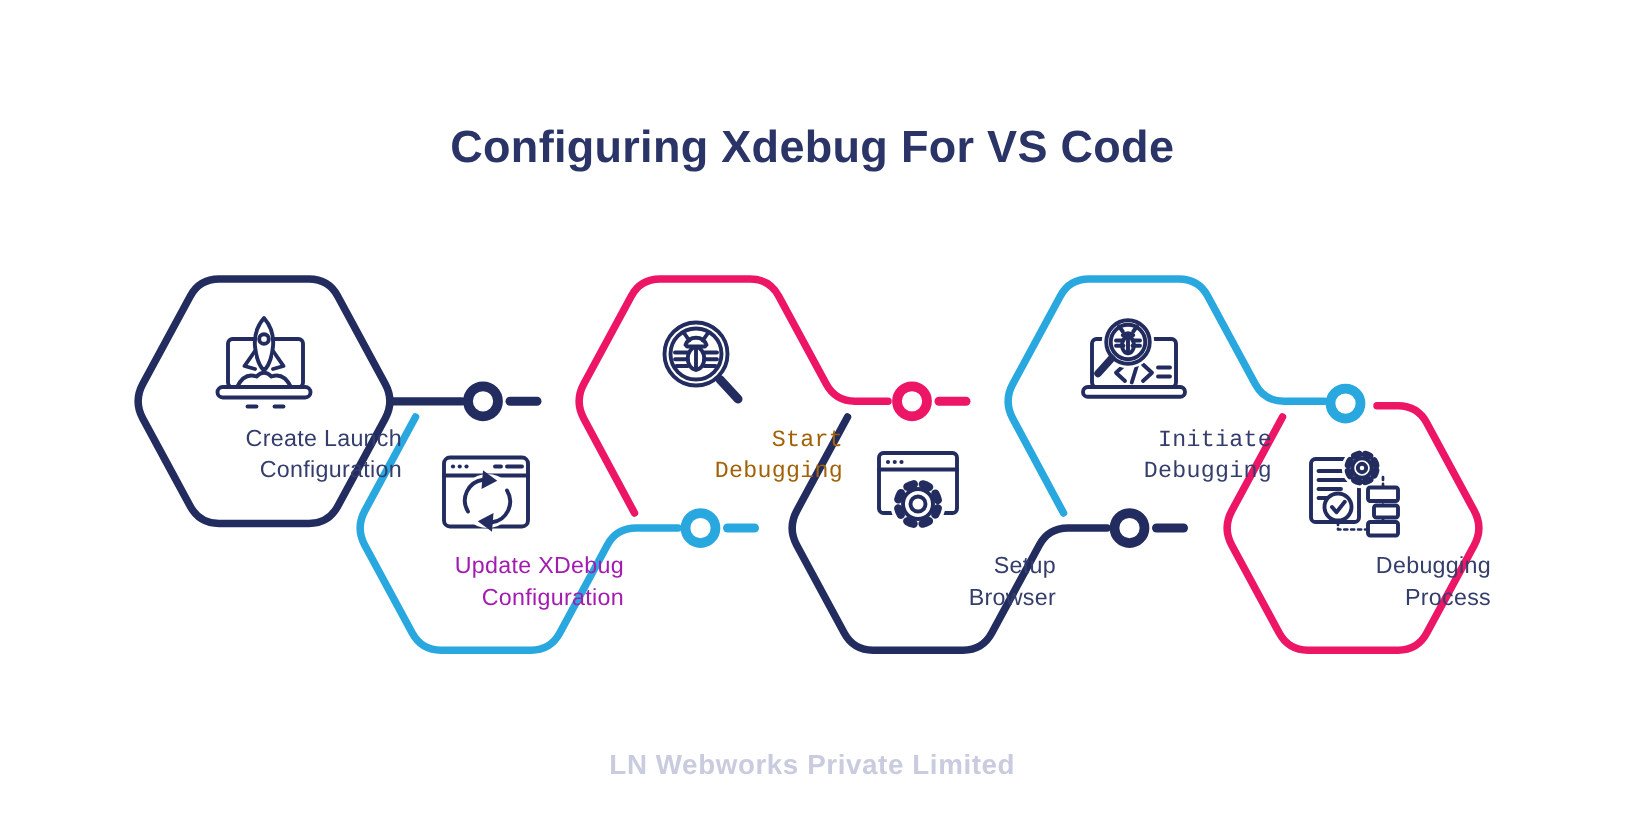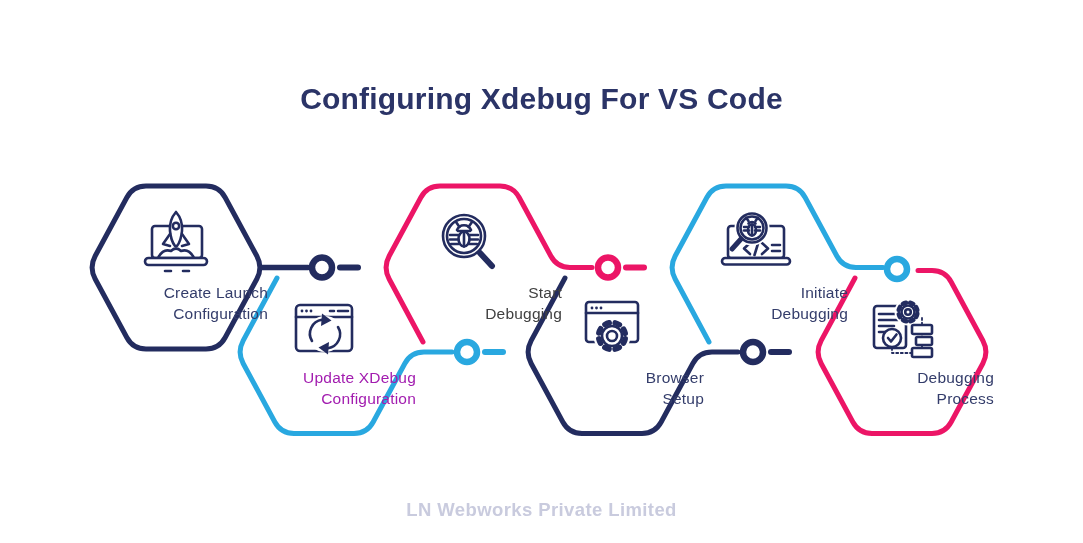--- a/index.html
+++ b/index.html
@@ -145,29 +145,29 @@
   </svg>
 
   <div class="step-label" style="left: 84px; top: 283px; color: rgb(52, 61, 107);">
     <div>Create Launch</div>
     <div>Configuration</div>
   </div>
   <div class="step-label" style="left: 232px; top: 368px; color: #a21caf;">
     <div>Update XDebug</div>
     <div>Configuration</div>
   </div>
-  <div class="step-label" style="left: 378px; top: 283px; color: #404040;">
+  <div class="step-label" style="left: 378px; top: 283px; color: #a16207; font-family: Liberation Mono, monospace;">
     <div>Start</div>
     <div>Debugging</div>
   </div>
   <div class="step-label" style="left: 520px; top: 368px; color: rgb(52, 61, 107);">
+    <div>Setup</div>
     <div>Browser</div>
-    <div>Setup</div>
   </div>
-  <div class="step-label" style="left: 664px; top: 283px; color: rgb(52, 61, 107);">
+  <div class="step-label" style="left: 664px; top: 283px; color: rgb(52, 61, 107); font-family: Liberation Mono, monospace;">
     <div>Initiate</div>
     <div>Debugging</div>
   </div>
   <div class="step-label" style="left: 810px; top: 368px; color: rgb(52, 61, 107);">
     <div>Debugging</div>
     <div>Process</div>
   </div>
 
   <div class="footer" style="color: rgb(201, 203, 222);">LN Webworks Private Limited</div>
 </div>

